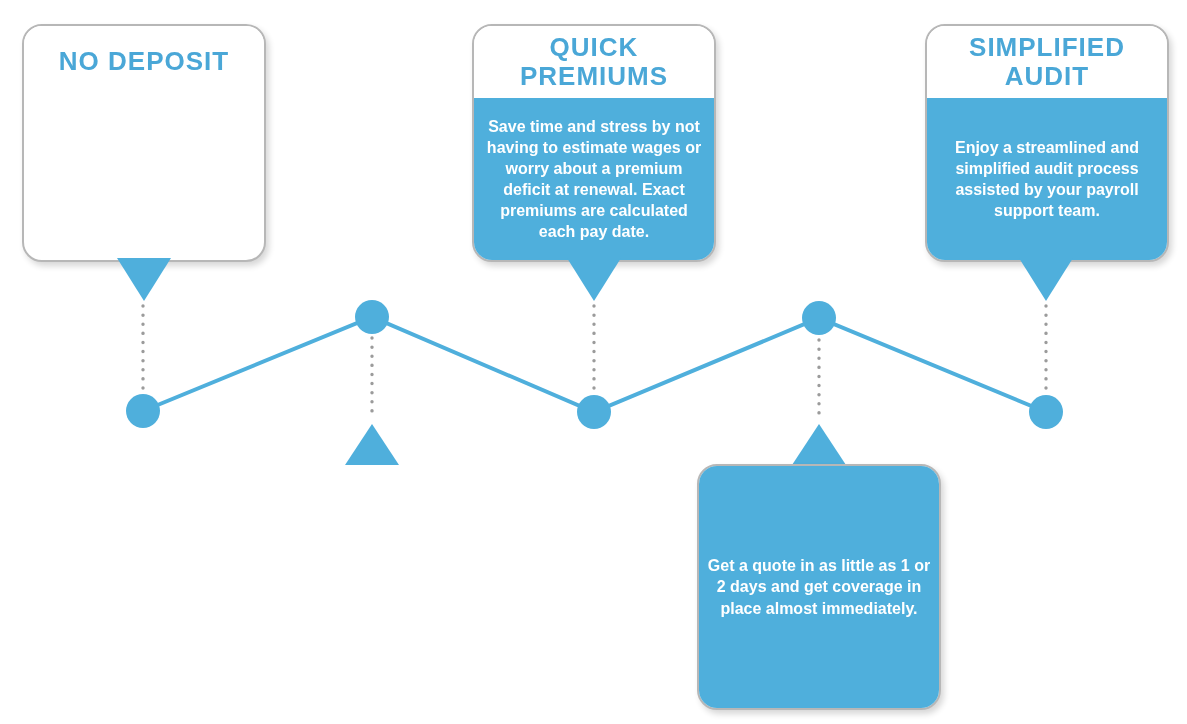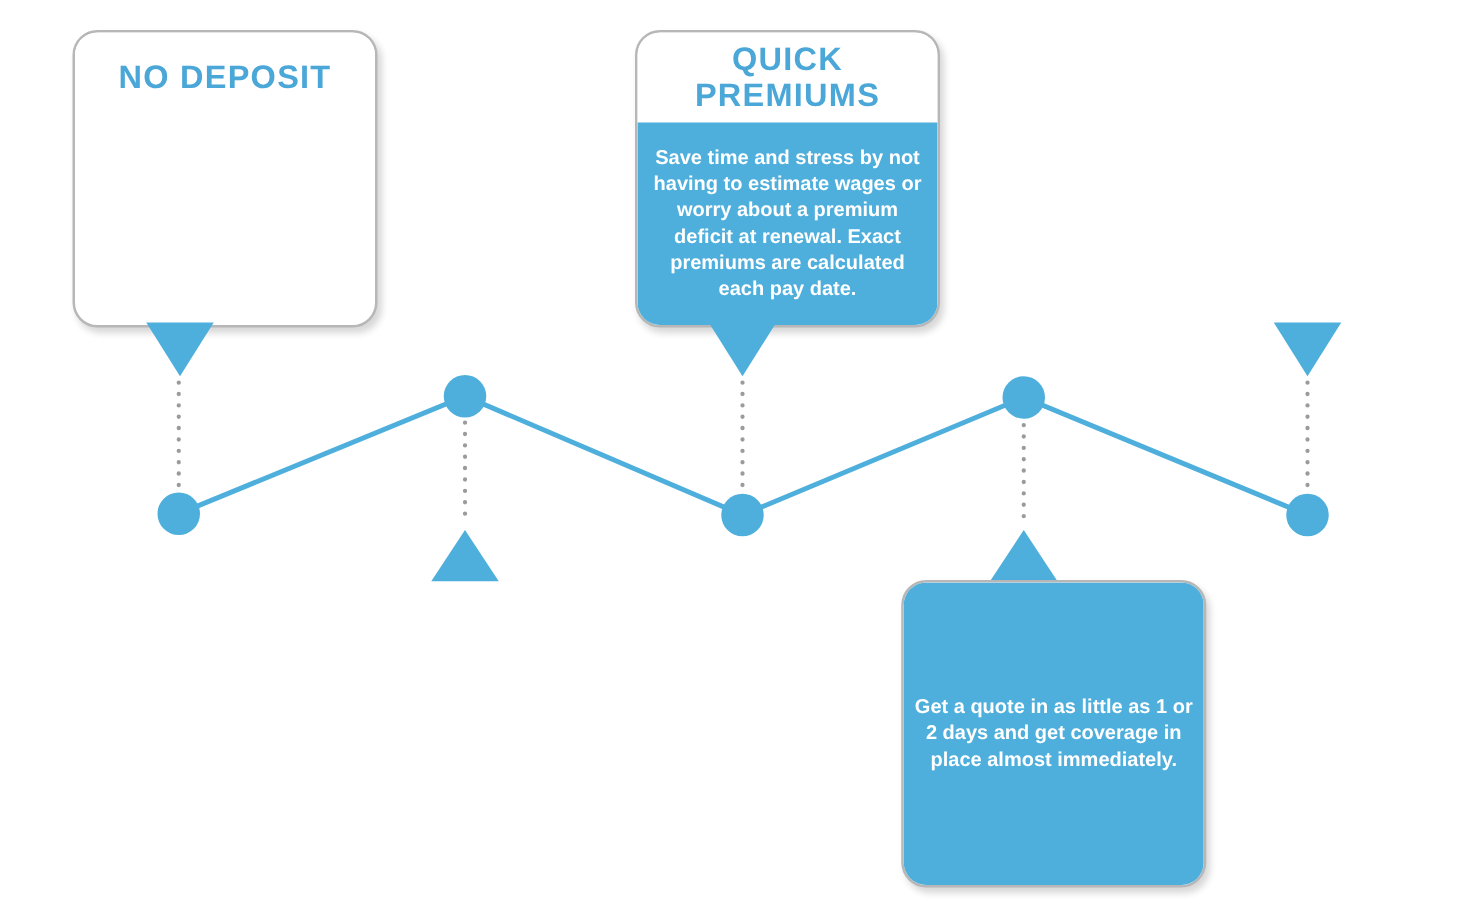--- a/index.html
+++ b/index.html
@@ -27,21 +27,21 @@
   .card {
     position: absolute;
     width: 244px;
     background: #fff;
     border: 2px solid var(--card-border);
     border-radius: 20px;
     box-shadow: 3px 4px 6px rgba(0,0,0,0.16);
     display: flex; flex-direction: column;
     overflow: hidden;
   }
-  .card-top    { top: 24px;  height: 238px; margin-left: 36px; }
+  .card-top    { top: 24px;  height: 238px; }
   .card-bottom { top: 464px; height: 246px; }
 
   .card-title {
     min-height: 72px;
     display: flex; align-items: center; justify-content: center;
     text-align: center;
     color: var(--title-text);
     font-size: 26px; font-weight: bold;
     letter-spacing: 1px; line-height: 1.12;
     padding: 4px 6px;
@@ -100,22 +100,26 @@
     <div class="card-title">NO DEPOSIT</div>
   </div>
   <div class="tri tri-down" style="left:117px;"></div>
 
   <div class="card card-top" style="left:472px;">
     <div class="card-title">QUICK PREMIUMS</div>
     <div class="card-body">Save time and stress by not having to estimate wages or worry about a premium deficit at renewal. Exact premiums are calculated each pay date.</div>
   </div>
   <div class="tri tri-down" style="left:567px;"></div>
 
+  <div class="card card-top" style="left:925px;">
+    <div class="card-title">SIMPLIFIED AUDIT</div>
+    <div class="card-body">Enjoy a streamlined and simplified audit process assisted by your payroll support team.</div>
+  </div>
   <div class="tri tri-down" style="left:1019px;"></div>
 
   <div class="tri tri-up" style="left:345px;"></div>
 
   <div class="tri tri-up" style="left:792px;"></div>
-  <div class="card card-bottom" style="left:697px;margin-left:24px;">
+  <div class="card card-bottom" style="left:697px;">
     <div class="card-body">Get a quote in as little as 1 or 2 days and get coverage in place almost immediately.</div>
   </div>
 
 </div>
 
 </body></html>

